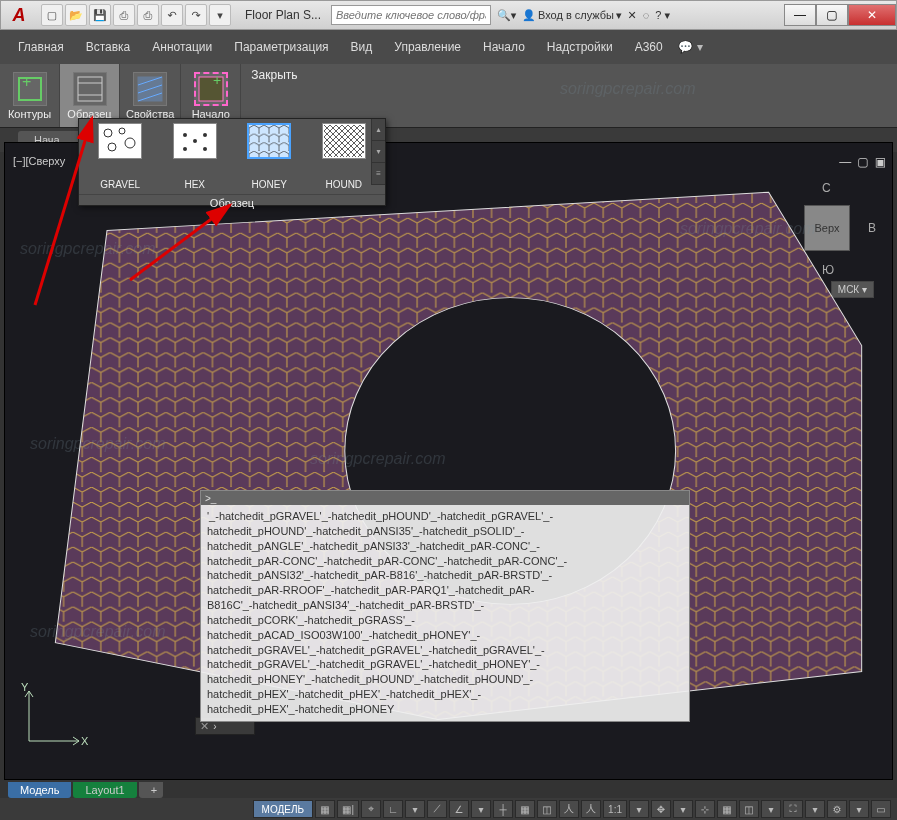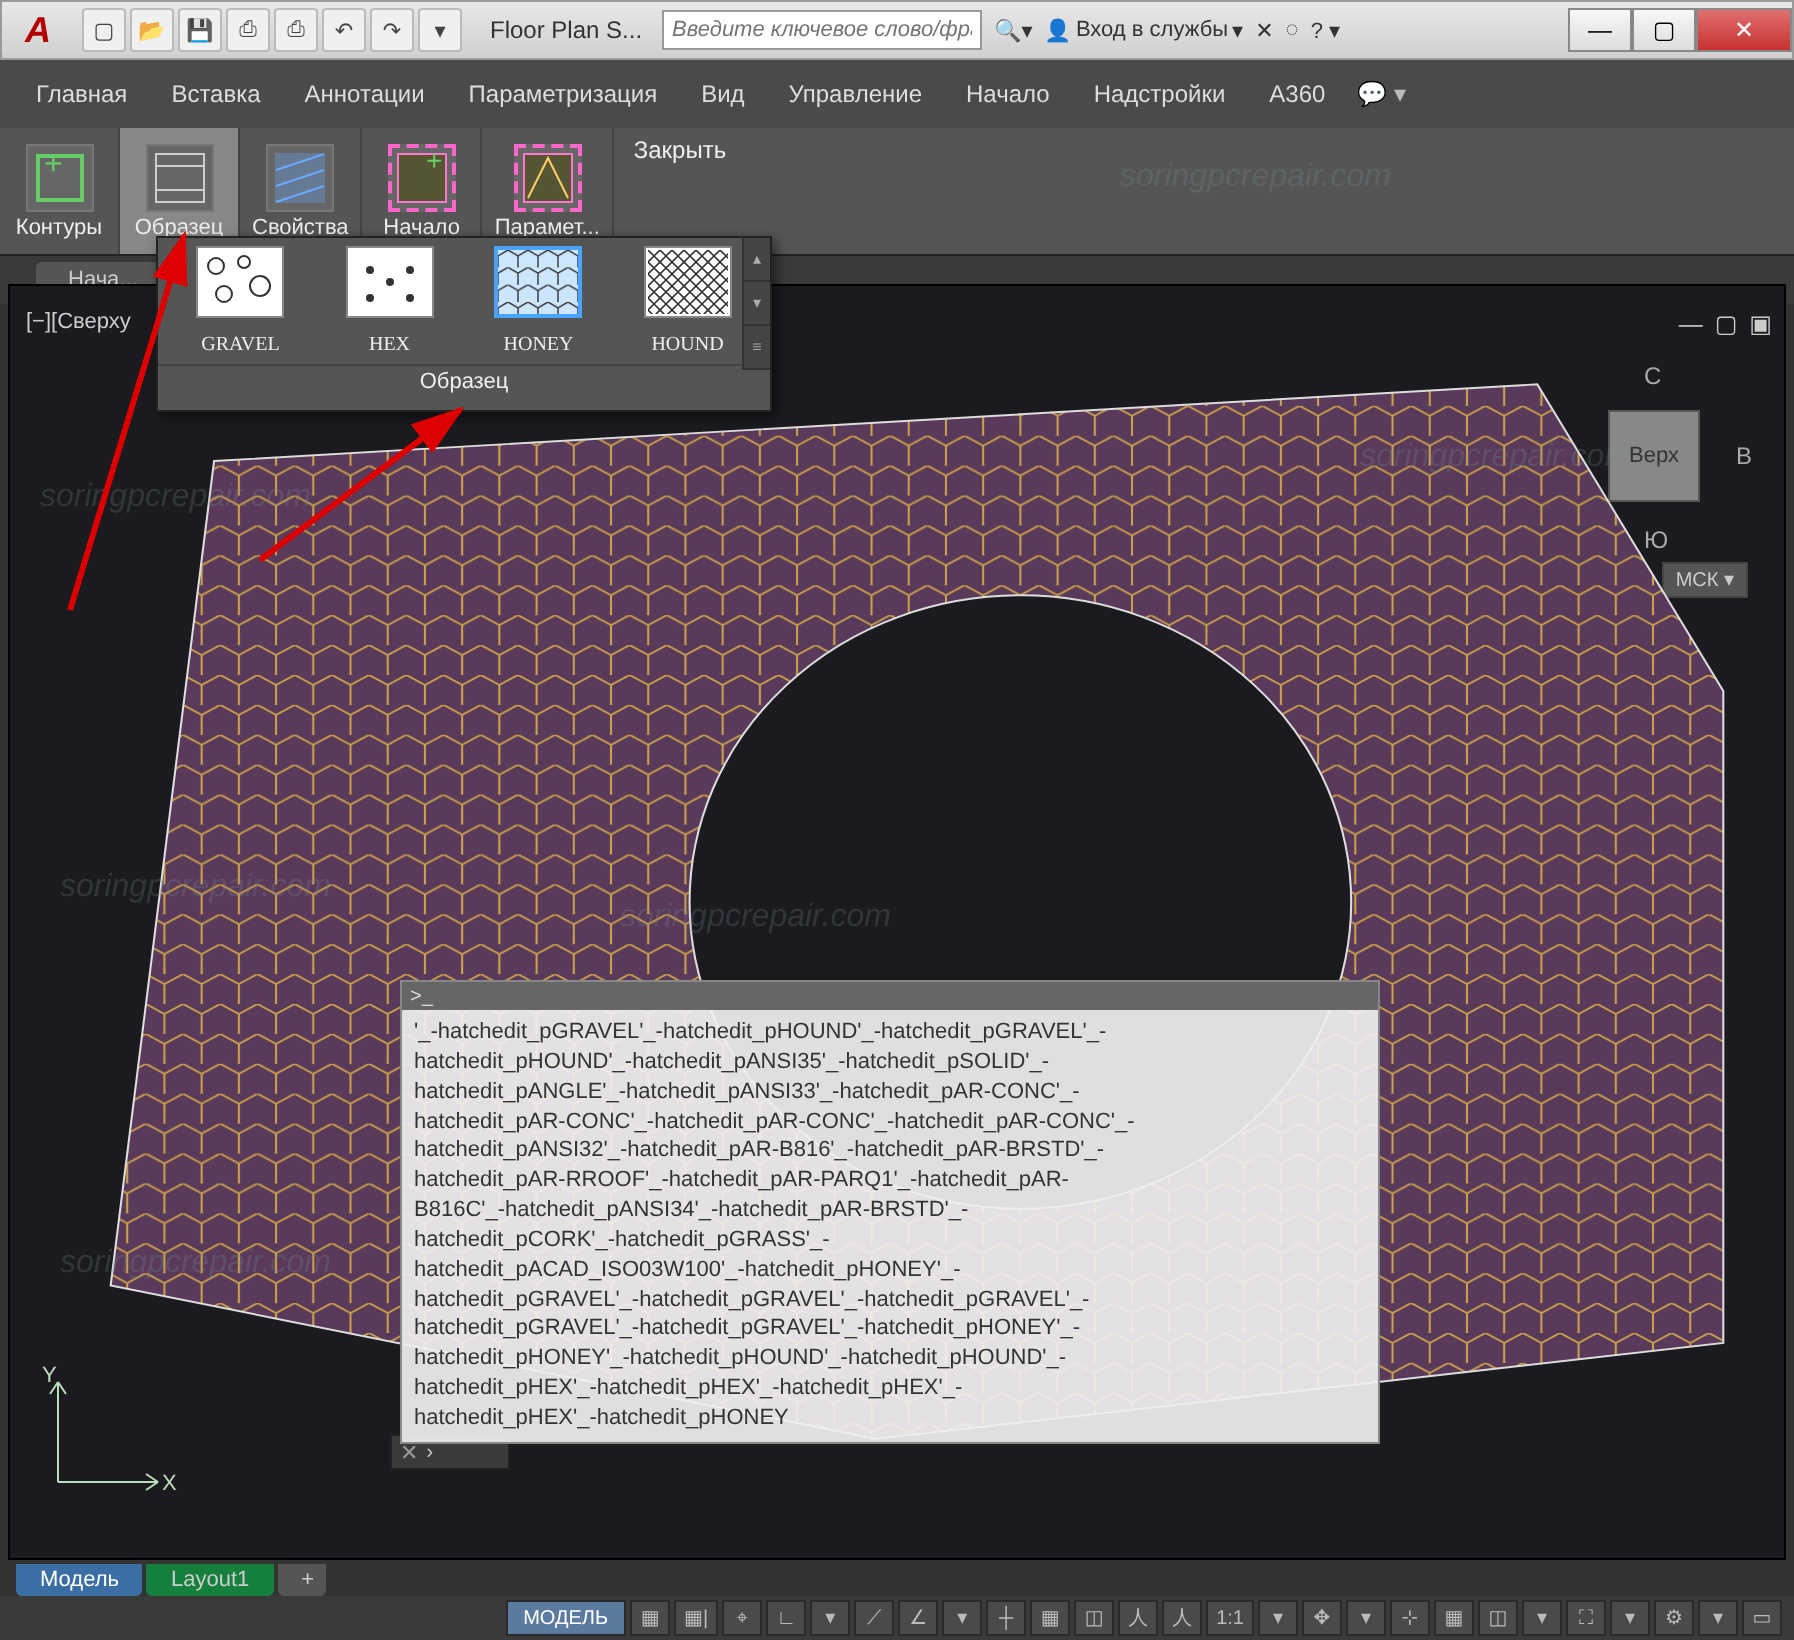--- a/index.html
+++ b/index.html
@@ -36,21 +36,21 @@
 
 .doc-tabs { height: 24px; background: #3a3a3a; display:flex; align-items:center; padding-left:8px;}
 .doc-tab { background:#555; color:#ccc; font-size:11px; padding:3px 16px; border-radius:3px 3px 0 0;margin-left:10px;}
 
 
 .pattern-panel { position: absolute; left: 78px; top: 118px; width: 308px; height: 88px; background: #555; border: 1px solid #222; z-index: 20; box-shadow: 2px 2px 6px rgba(0,0,0,0.5);}
 .pattern-row { display:flex; padding:4px 6px; gap:4px;}
 .pattern-item { flex:1; display:flex; flex-direction:column; align-items:center;}
 .pattern-swatch { width:44px; height:36px; background:#fff; border:1px solid #888; display:flex; align-items:center; justify-content:center;}
 .pattern-swatch.sel { border:2px solid #4aa3ff; background:#cde6ff;}
-.pattern-label { font-size:10px; color:#eee; margin-top:8px;font-family:Liberation Serif, serif;}
+.pattern-label { font-size:10px; color:#eee; margin-top:20px;}
 .pattern-footer { text-align:center; font-size:11px; color:#eee; border-top:1px solid #444; padding:2px 0;}
 .panel-scroll { position:absolute; right:0; top:0; bottom:20px; width:14px; background:#444; border-left:1px solid #333; display:flex; flex-direction:column;}
 .panel-scroll div{flex:1; border-bottom:1px solid #333; display:flex; align-items:center; justify-content:center; color:#aaa; font-size:8px;}
 
 
 .drawing-area { position: absolute; left:4px; right:4px; top:142px; bottom:40px; background: #1a1a1f; border:1px solid #000;}
 .view-label { position:absolute; left:8px; top:12px; color:#ccc; font-size:11px;}
 .viewport-controls { position:absolute; right:6px; top:12px; color:#ccc; font-size:12px; display:flex; gap:6px;}
 .viewcube { position:absolute; right:20px; top:40px; width:90px; height:90px; }
 .viewcube .cube { width:46px; height:46px; background:#888; border:1px solid #555; position:absolute; left:22px; top:22px; display:flex; align-items:center; justify-content:center; font-size:11px; color:#333;}
@@ -167,29 +167,20 @@
     <div class="ribbon-label">Свойства</div>
   </div>
   <div class="ribbon-panel">
     <div class="ribbon-icon highlight">
         <svg>
           <rect x="2" y="2" width="24" height="24" fill="#553" stroke="#f7c"></rect>
           <text x="16" y="10" fill="#6c6" font-size="14">+</text>
         </svg>
       </div>
     <div class="ribbon-label">Начало</div>
-  </div>
-  <div class="ribbon-panel">
-    <div class="ribbon-icon highlight">
-        <svg>
-          <rect x="2" y="2" width="24" height="24" fill="#553" stroke="#f7c"></rect>
-          <path d="M4 24 L14 4 L24 24" fill="none" stroke="#fc6"></path>
-        </svg>
-      </div>
-    <div class="ribbon-label">Парамет...</div>
   </div>
   <div class="ribbon-close">Закрыть</div>
 </div>
 
 <div class="doc-tabs">
   <div class="doc-tab">Нача...</div>
 </div>
 
 <div class="pattern-panel">
   <div class="pattern-row">

